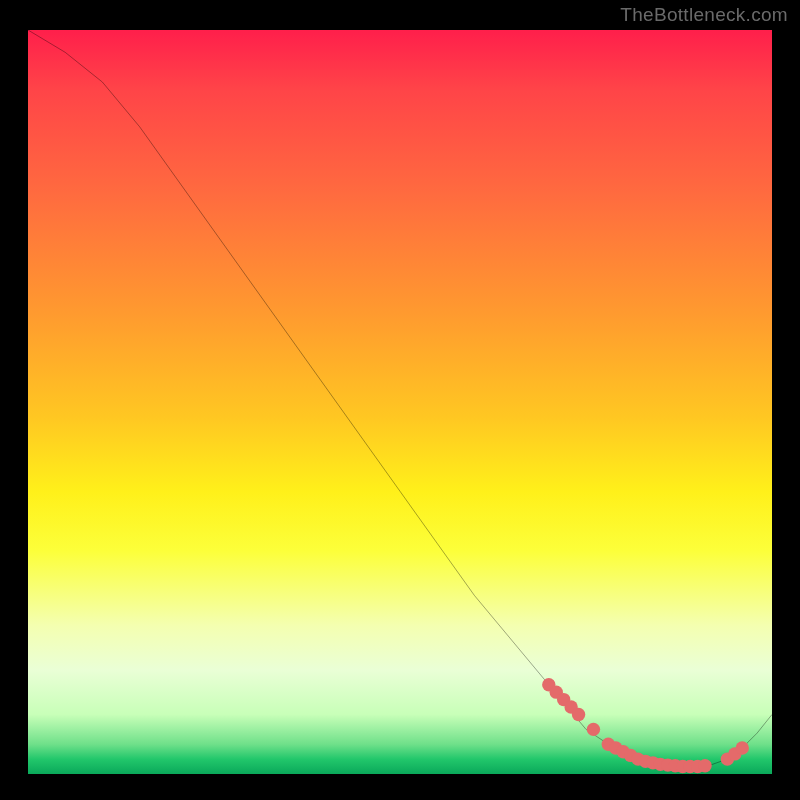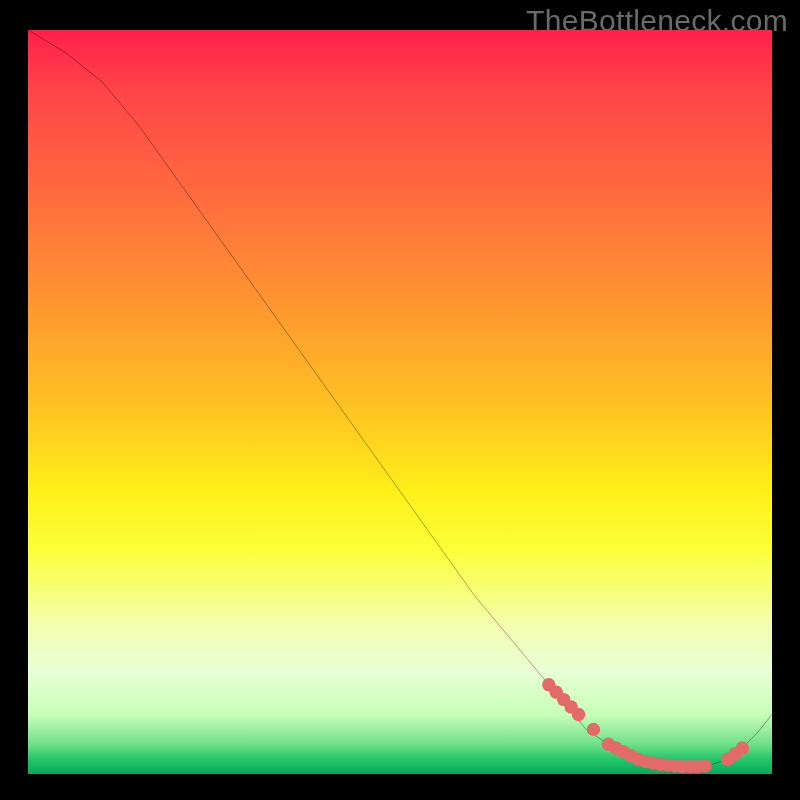--- a/index.html
+++ b/index.html
@@ -15,21 +15,21 @@
     position: relative;
     width: 800px;
     height: 800px;
     background: #000;
   }
   .attribution {
     position: absolute;
     top: 4px;
     right: 12px;
     color: #6a6a6a;
-    font-size: 30px;
+    font-size: 19px;
     font-weight: 400;
     letter-spacing: 0.3px;
   }
   .plot {
     position: absolute;
     left: 28px;
     top: 30px;
     width: 744px;
     height: 744px;
   }

